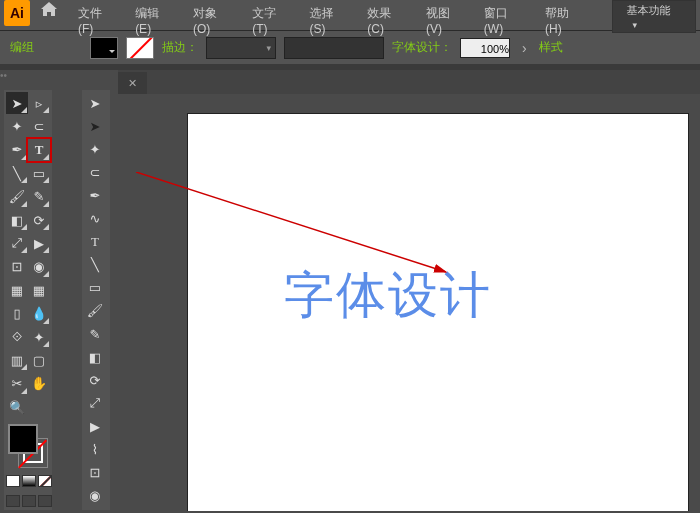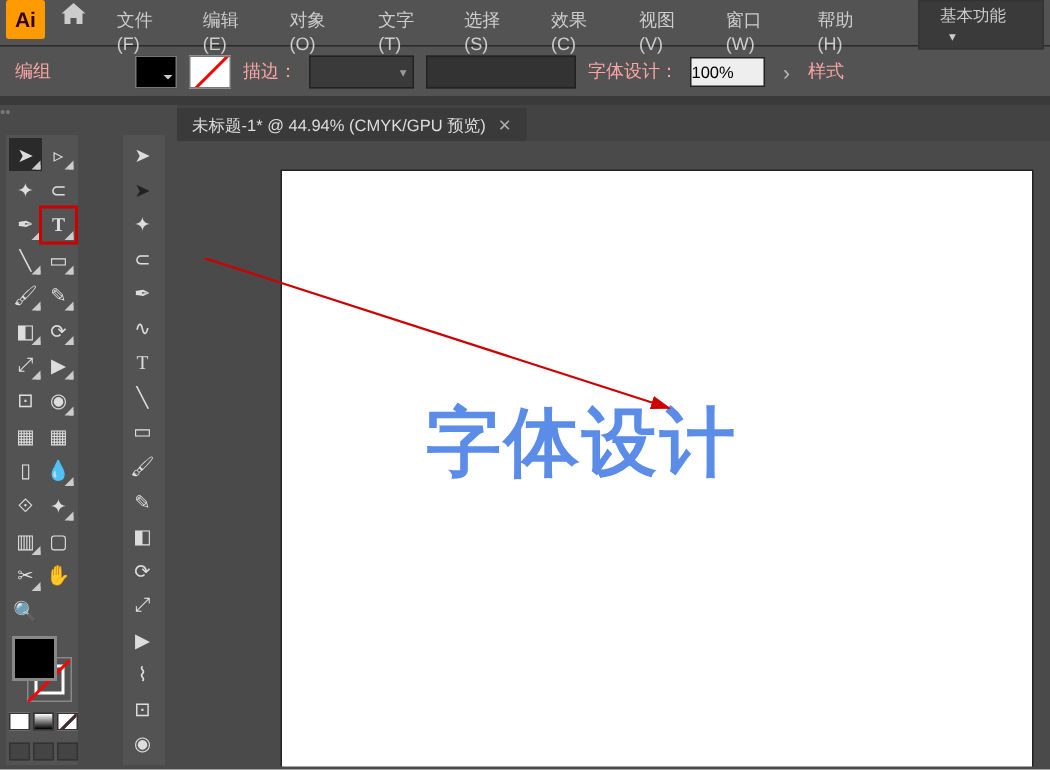--- a/index.html
+++ b/index.html
@@ -4,32 +4,32 @@
 <style>
 *{margin:0;padding:0;box-sizing:border-box;user-select:none}
 body{width:700px;height:513px;background:#4a4a4a;font-family:"Microsoft YaHei",Arial,sans-serif;font-size:12px;color:#ccc;overflow:hidden;position:relative}
 .menubar{height:30px;background:#535353;display:flex;align-items:flex-start;padding:0 4px;gap:2px}
 .logo{width:26px;height:26px;background:#ff9a00;color:#330000;font-weight:bold;font-size:14px;display:flex;align-items:center;justify-content:center;border-radius:2px;margin-right:8px}
 .home-ic{width:18px;height:18px;margin-right:10px;display:flex;align-items:center;justify-content:center}
 .menu-item{padding:5px 8px;cursor:default}
 .workspace{margin-left:16px;padding:2px 14px;border:1px solid #333;background:#3a3a3a;font-size:11px;position:relative}
 .workspace:after{content:"▾";margin-left:6px;font-size:9px}
 .ctrlbar{height:34px;background:#535353;border-top:1px solid #2a2a2a;display:flex;align-items:center;padding:0 10px;gap:8px}
-.ctrl-lbl{color:#fca5a5}
+.ctrl-lbl{color:#84cc16}
 .swatch{width:28px;height:22px;background:#000;border:1px solid #777;position:relative}
 .swatch:after{content:"";position:absolute;right:2px;bottom:2px;border:3px solid transparent;border-top-color:#ccc}
 .noswatch{width:28px;height:22px;background:#fff;border:1px solid #777;position:relative;overflow:hidden}
 .noswatch:before{content:"";position:absolute;width:140%;height:2px;background:red;top:50%;left:-20%;transform:rotate(-45deg)}
 .dd{height:22px;background:#3a3a3a;border:1px solid #222;display:flex;align-items:center;padding:0 6px;position:relative}
 .dd.wide{width:70px}
 .dd:after{content:"▾";position:absolute;right:4px;font-size:9px;color:#999}
 .preview{width:100px;height:22px;background:#333;border:1px solid #222}
 .stroke-prev{width:90px;height:22px;background:#3a3a3a;border:1px solid #222;display:flex;align-items:center;justify-content:center;gap:4px}
 .stroke-ln{width:50px;height:2px;background:#fff}
-.opac{width:50px;height:20px;background:#eee;color:#000;border:1px solid #222;text-align:left;line-height:20px;font-size:11px}
+.opac{width:50px;height:20px;background:#eee;color:#000;border:1px solid #222;text-align:right;line-height:20px;font-size:11px}
 .nav{font-size:14px;color:#bbb;padding:0 4px}
 .tabstrip{position:absolute;top:70px;left:118px;right:0;height:24px;background:#434343;display:flex;align-items:end}
 .tab{background:#3a3a3a;height:22px;padding:0 10px;display:flex;align-items:center;gap:8px;font-size:11px;color:#ddd}
 .tab .x{color:#aaa;font-size:11px}
 .handle{position:absolute;top:70px;left:0;width:12px;height:16px;color:#777;font-size:10px}
 .toolcol{position:absolute;top:90px;width:48px;background:#535353;display:flex;flex-wrap:wrap;padding:2px}
 .tc1{left:4px;height:420px}
 .tc2{left:82px;width:28px;height:420px}
 .tool{width:22px;height:22px;display:flex;align-items:center;justify-content:center;color:#ddd;font-size:13px;position:relative}
 .tool.sel{background:#2a2a2a}
@@ -37,21 +37,21 @@
 .tool .t{position:absolute;right:1px;bottom:1px;width:0;height:0;border:3px solid transparent;border-right-color:#ccc;border-bottom-color:#ccc}
 .colors{width:44px;height:44px;position:relative;margin:4px 2px}
 .cfill{position:absolute;width:30px;height:30px;background:#000;border:2px solid #888;left:0;top:0;z-index:2}
 .cstroke{position:absolute;width:30px;height:30px;background:#535353;border:1px solid #888;right:0;bottom:0}
 .cstroke:before{content:"";position:absolute;inset:4px;border:2px solid #fff}
 .cstroke:after{content:"";position:absolute;width:140%;height:2px;background:red;top:50%;left:-20%;transform:rotate(-45deg)}
 .miniswat{width:48px;display:flex;gap:2px;margin-top:2px}
 .miniswat div{width:14px;height:12px;border:1px solid #333}
 .canvas{position:absolute;top:94px;left:118px;right:2px;bottom:2px;background:#4a4a4a;overflow:hidden}
 .artboard{position:absolute;top:20px;left:70px;width:500px;height:400px;background:#fff;box-shadow:0 0 0 1px #222}
-.txt{position:absolute;top:148px;left:96px;font-size:50px;font-weight:700;color:#5b8de8;letter-spacing:2px;white-space:nowrap}
+.txt{position:absolute;top:148px;left:96px;font-size:50px;font-weight:400;color:#5b8de8;letter-spacing:2px;white-space:nowrap}
 .arrow{position:absolute;top:58px;left:-52px;width:330px;height:110px;pointer-events:none}
 .tabgap{position:absolute;top:64px;left:0;width:700px;height:6px;background:#3a3a3a}
 </style>
 </head>
 <body>
 
 <div class="menubar">
   <div class="logo">Ai</div>
   <div class="home-ic">
       <svg width="16" height="14" viewBox="0 0 16 14">
@@ -82,21 +82,20 @@
   <div class="opac">100%</div>
   <span class="nav">›</span>
   <span class="ctrl-lbl">样式</span>
 </div>
 
 <div class="tabgap"></div>
 <div class="handle">••</div>
 
 <div class="tabstrip">
   <div class="tab">
-    <span>未标题-1* @ 44.94% (CMYK/GPU 预览)</span>
     <span class="x">✕</span>
   </div>
 </div>
 
 <div class="toolcol tc1">
   <div class="tool sel">➤<span class="t"></span></div>
   <div class="tool">▹<span class="t"></span></div>
   <div class="tool">✦</div>
   <div class="tool">⊂</div>
   <div class="tool">✒<span class="t"></span></div>

